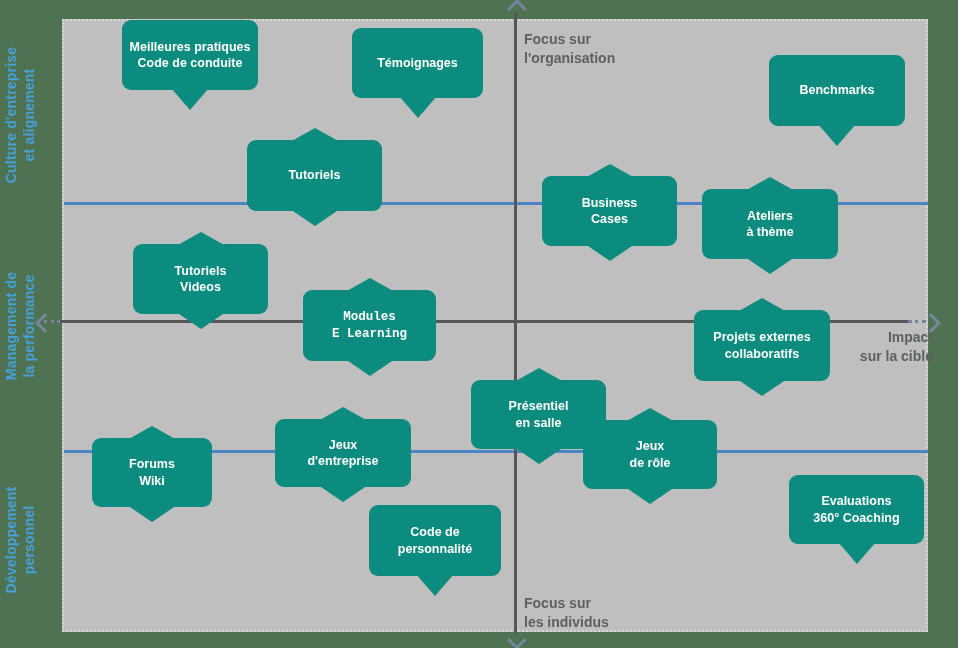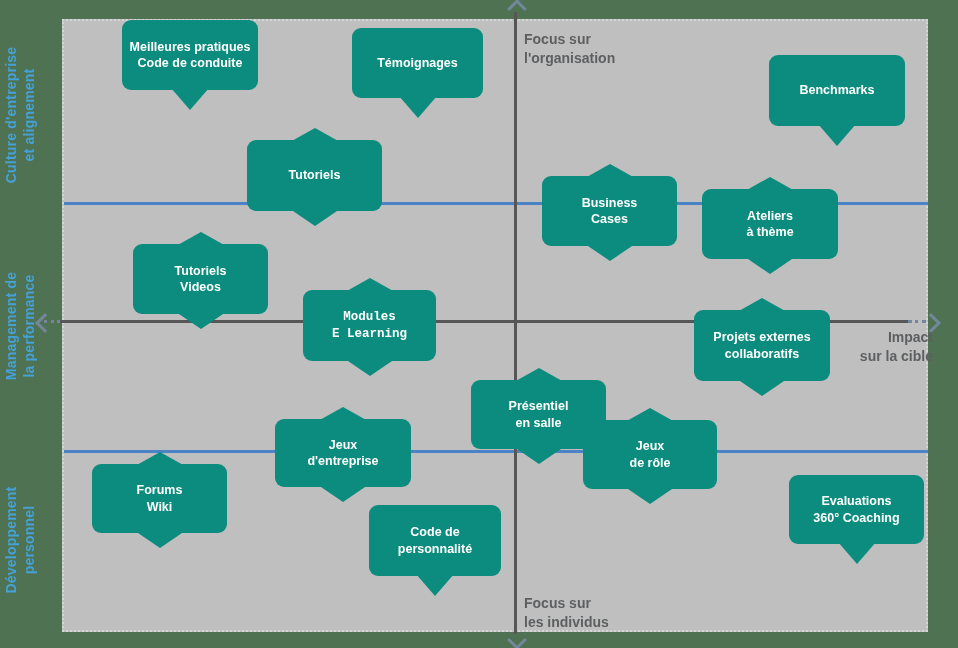--- a/index.html
+++ b/index.html
@@ -119,21 +119,21 @@
 en salle</span>
     </div>
   <div class="callout both" style="left:275px;top:419px;width:136px;height:68px;">
     <span class="txt">Jeux
 d'entreprise</span>
     </div>
   <div class="callout both" style="left:583px;top:420px;width:134px;height:69px;">
     <span class="txt">Jeux
 de rôle</span>
     </div>
-  <div class="callout both" style="left:92px;top:464px;width:135px;height:69px;">
+  <div class="callout both" style="left:92px;top:438px;width:120px;height:69px;">
     <span class="txt">Forums
 Wiki</span>
     </div>
   <div class="callout" style="left:369px;top:505px;width:132px;height:71px;">
     <span class="txt">Code de
 personnalité</span>
     </div>
   <div class="callout" style="left:789px;top:475px;width:135px;height:69px;">
     <span class="txt">Evaluations
 360° Coaching</span>

